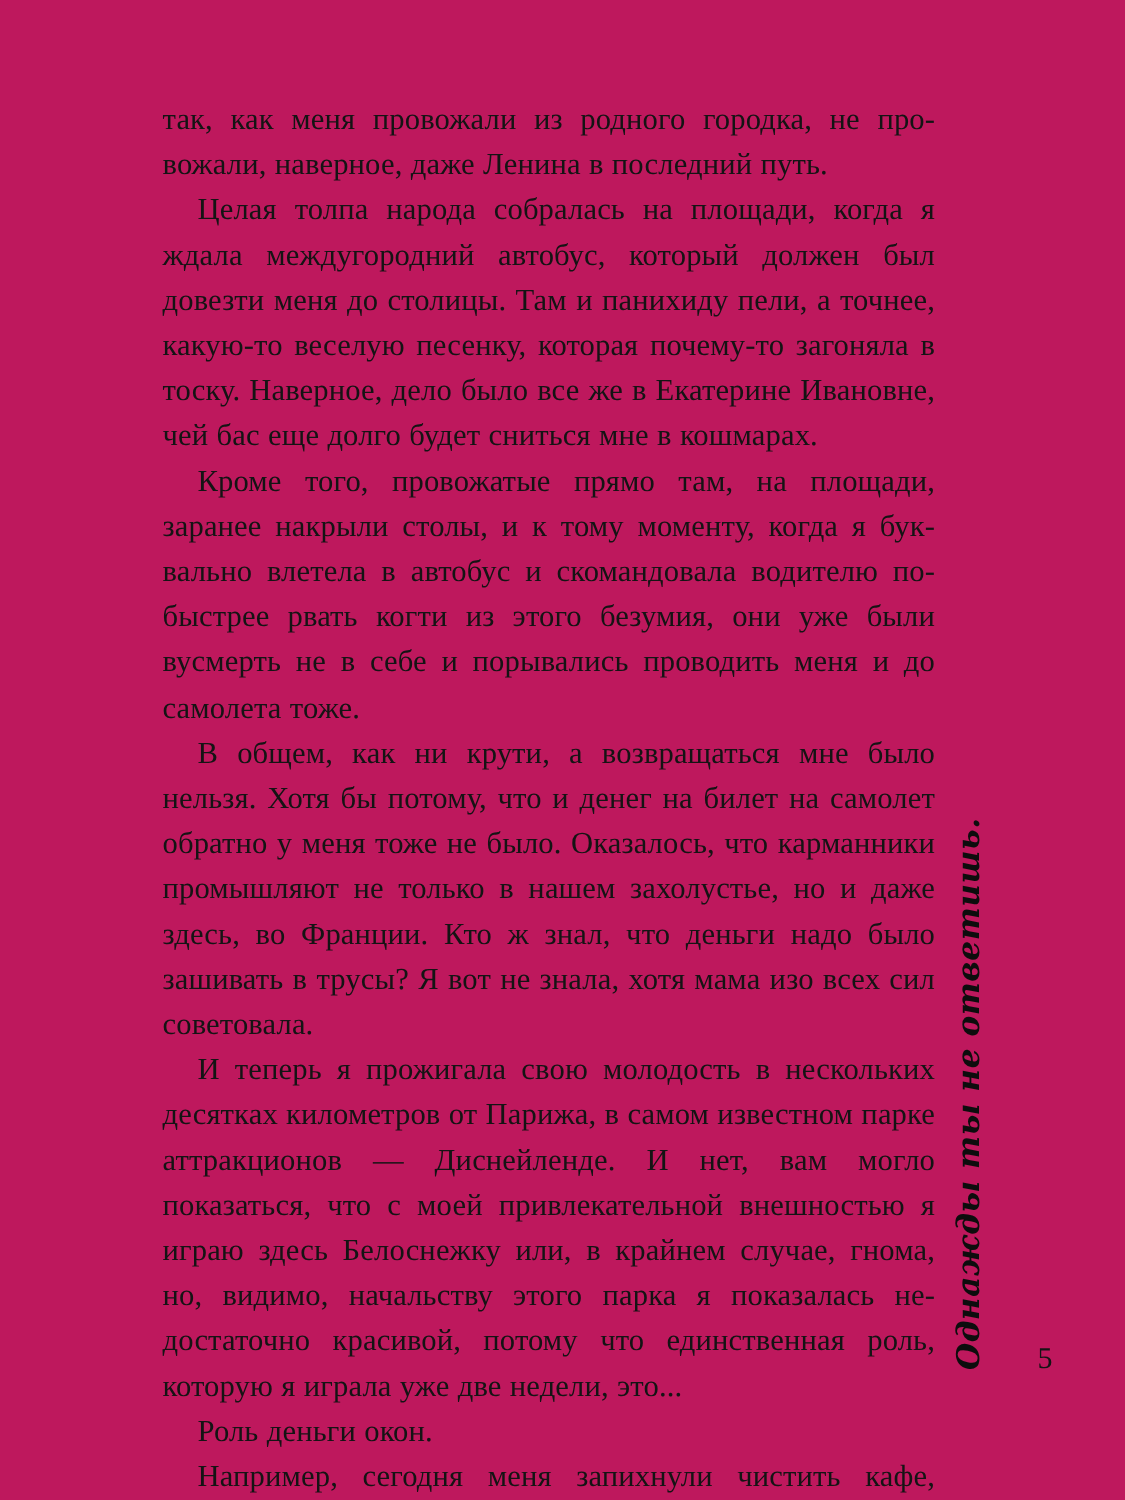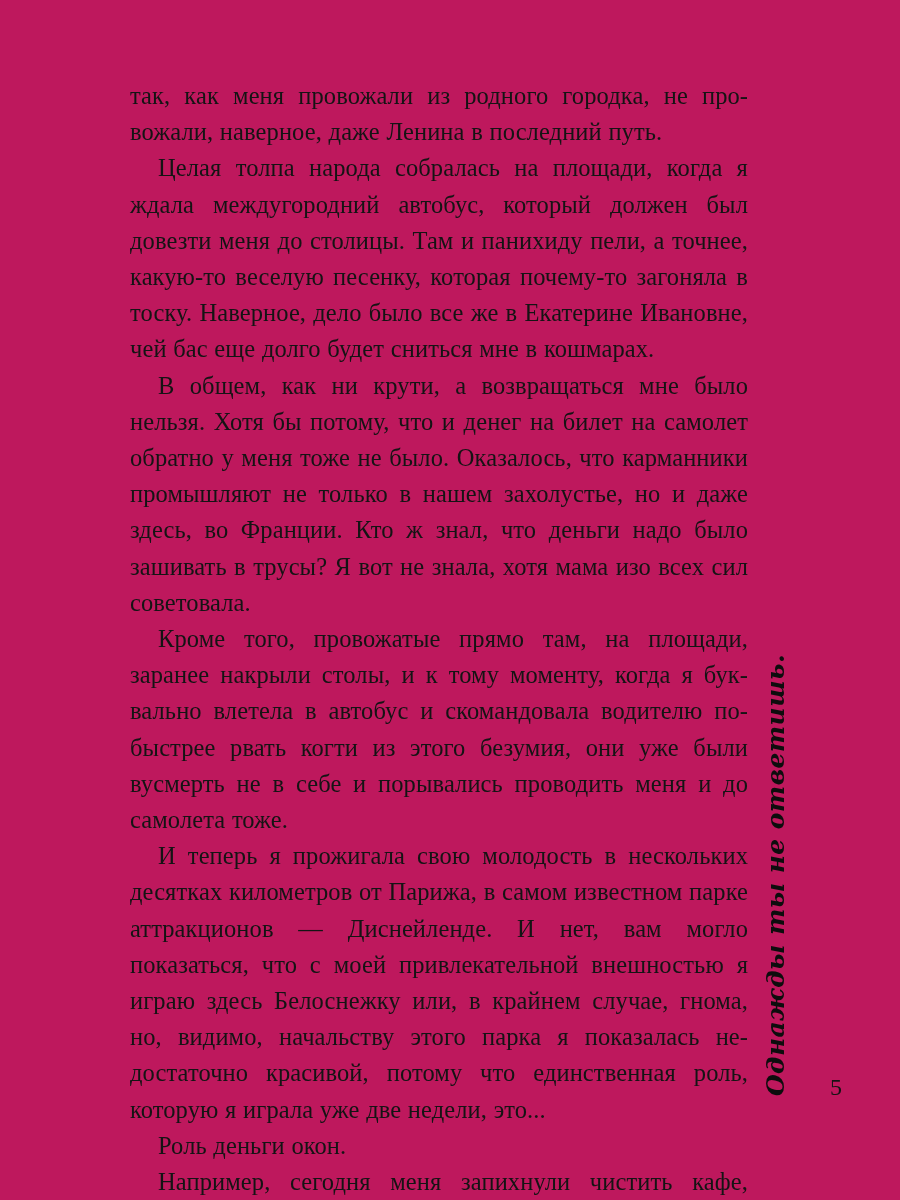--- a/index.html
+++ b/index.html
@@ -77,22 +77,22 @@
   }
 </style>
 </head>
 <body>
 
 <div id="page">
 
   <div id="text-column">
     <p class="para cont">так, как меня провожали из родного городка, не про­вожали, наверное, даже Ленина в последний путь.</p>
     <p class="para indent">Целая толпа народа собралась на площади, когда я ждала междугородний автобус, который должен был довезти меня до столицы. Там и панихиду пели, а точ­нее, какую-то веселую песенку, которая почему-то за­гоняла в тоску. Наверное, дело было все же в Екатери­не Ивановне, чей бас еще долго будет сниться мне в кошмарах.</p>
+    <p class="para indent">Кроме того, провожатые прямо там, на площади, заранее накрыли столы, и к тому моменту, когда я бук­вально влетела в автобус и скомандовала водителю по­быстрее рвать когти из этого безумия, они уже были вусмерть не в себе и порывались проводить меня и до самолета тоже.</p>
     <p class="para indent">В общем, как ни крути, а возвращаться мне было нельзя. Хотя бы потому, что и денег на билет на само­лет обратно у меня тоже не было. Оказалось, что кар­манники промышляют не только в нашем захолустье, но и даже здесь, во Франции. Кто ж знал, что деньги надо было зашивать в трусы? Я вот не знала, хотя мама изо всех сил советовала.</p>
-    <p class="para indent">Кроме того, провожатые прямо там, на площади, заранее накрыли столы, и к тому моменту, когда я бук­вально влетела в автобус и скомандовала водителю по­быстрее рвать когти из этого безумия, они уже были вусмерть не в себе и порывались проводить меня и до самолета тоже.</p>
     <p class="para indent">И теперь я прожигала свою молодость в нескольких десятках километров от Парижа, в самом известном парке аттракционов — Диснейленде. И нет, вам могло показаться, что с моей привлекательной внешностью я играю здесь Белоснежку или, в крайнем случае, гно­ма, но, видимо, начальству этого парка я показалась не­достаточно красивой, потому что единственная роль, которую я играла уже две недели, это...</p>
     <p class="para indent">Роль деньги окон.</p>
     <p class="para indent">Например, сегодня меня запихнули чистить кафе, которое со всех сторон состояло из одних окон. У них</p>
   </div>
 
   <div id="running-title">Однажды ты не ответишь.</div>
 
   <div id="page-number">5</div>
 
 </div>

